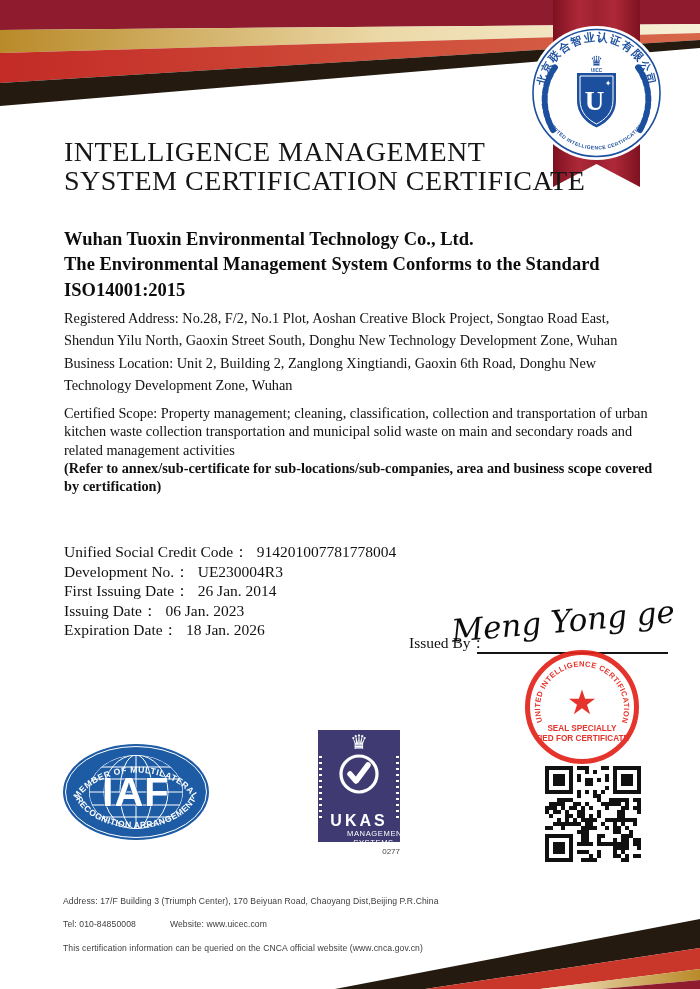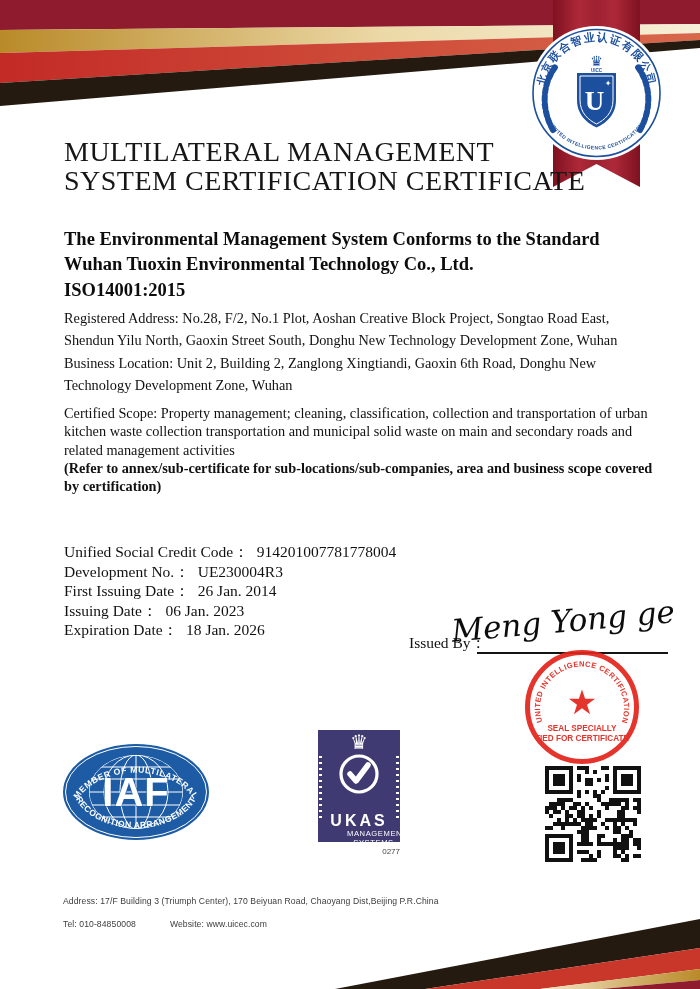--- a/index.html
+++ b/index.html
@@ -89,27 +89,27 @@
       <path d="M 640,130 C 652,109 651,84 637,66" fill="none" stroke-width="6" stroke-linecap="round" stroke-dasharray="4.5 3.2" stroke="#1c4f9e"></path>
 
       <path d="M 577,73 h 39 v 27 c 0,15 -10,23 -19.5,27.5 c -9.5,-4.5 -19.5,-12.5 -19.5,-27.5 z" fill="#1c4f9e"></path>
       <path d="M 580,76 h 33 v 24 c 0,13 -8.5,20 -16.5,24 c -8,-4 -16.5,-11 -16.5,-24 z" fill="none" stroke="#ffffff" stroke-width="1"></path>
       <text x="594.5" y="110" text-anchor="middle" font-size="27" font-weight="bold" font-family="Liberation Serif, serif" fill="#ffffff">U</text>
       <text x="608" y="86" text-anchor="middle" font-size="8" fill="#ffffff">✦</text>
     </g>
   </svg>
 
   <div class="abs cert-title">
-    <div>MULTILATERAL MANAGEMENT</div>
+    <div>INTELLIGENCE MANAGEMENT</div>
     <div>SYSTEM CERTIFICATION CERTIFICATE</div>
   </div>
 
   <div class="abs company-block">
+    <div>Wuhan Tuoxin Environmental Technology Co., Ltd.</div>
     <div>The Environmental Management System Conforms to the Standard</div>
-    <div>Wuhan Tuoxin Environmental Technology Co., Ltd.</div>
     <div>ISO14001:2015</div>
   </div>
 
   <div class="abs address-block">
     <p>Registered Address: No.28, F/2, No.1 Plot, Aoshan Creative Block Project, Songtao Road East, Shendun Yilu North, Gaoxin Street South, Donghu New Technology Development Zone, Wuhan</p>
     <p>Business Location: Unit 2, Building 2, Zanglong Xingtiandi, Gaoxin 6th Road, Donghu New Technology Development Zone, Wuhan</p>
   </div>
 
   <div class="abs scope-block">
     <p>Certified Scope: Property management; cleaning, classification, collection and transportation of urban kitchen waste collection transportation and municipal solid waste on main and secondary roads and related management activities</p>
@@ -479,20 +479,21 @@
         <rect x="48" y="92" width="4" height="4"></rect>
         <rect x="76" y="92" width="4" height="4"></rect>
         <rect x="80" y="92" width="4" height="4"></rect>
       </g>
   </svg>
 
   <div class="abs footer-line" style="top:895.5px">Address: 17/F Building 3 (Triumph Center), 170 Beiyuan Road, Chaoyang Dist,Beijing P.R.China</div>
   <div class="abs footer-line" style="top:919px">
     <span>Tel: 010-84850008</span><span class="footer-gap"></span><span>Website: www.uicec.com</span>
   </div>
+  <div class="abs footer-line" style="top:942.5px">This certification information can be queried on the CNCA official website (www.cnca.gov.cn)</div>
 
   <svg class="abs" style="left:0;top:905px" width="700" height="84" viewBox="0 0 84 84" preserveAspectRatio="none">
   </svg>
   <svg class="abs" style="left:0;top:905px" width="700" height="84" viewBox="0 0 700 84">
     <defs>
       <linearGradient id="goldGradB" x1="1" y1="0" x2="0" y2="0">
         <stop offset="0" stop-color="#b98a28"></stop>
           <stop offset="1" stop-color="#f2e6c8"></stop>
       </linearGradient>
     </defs>

